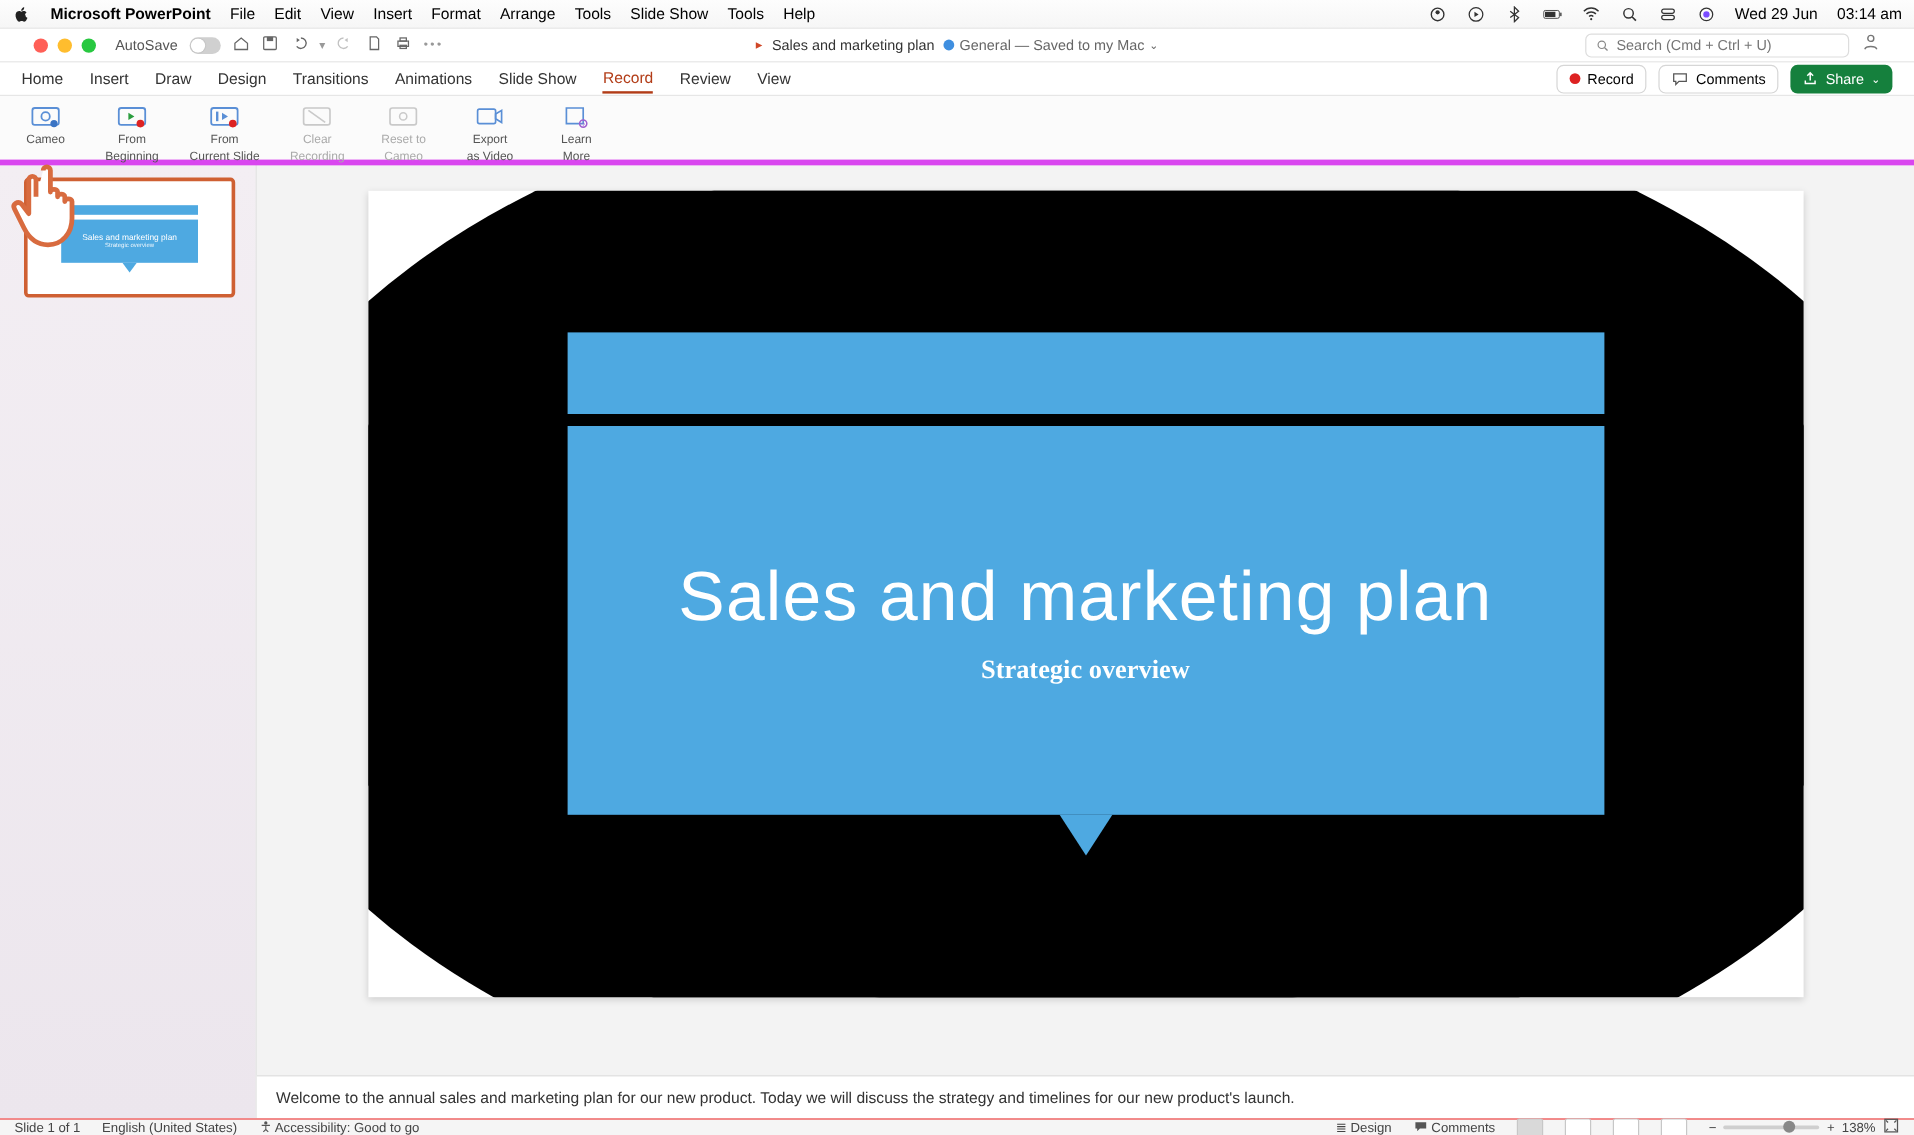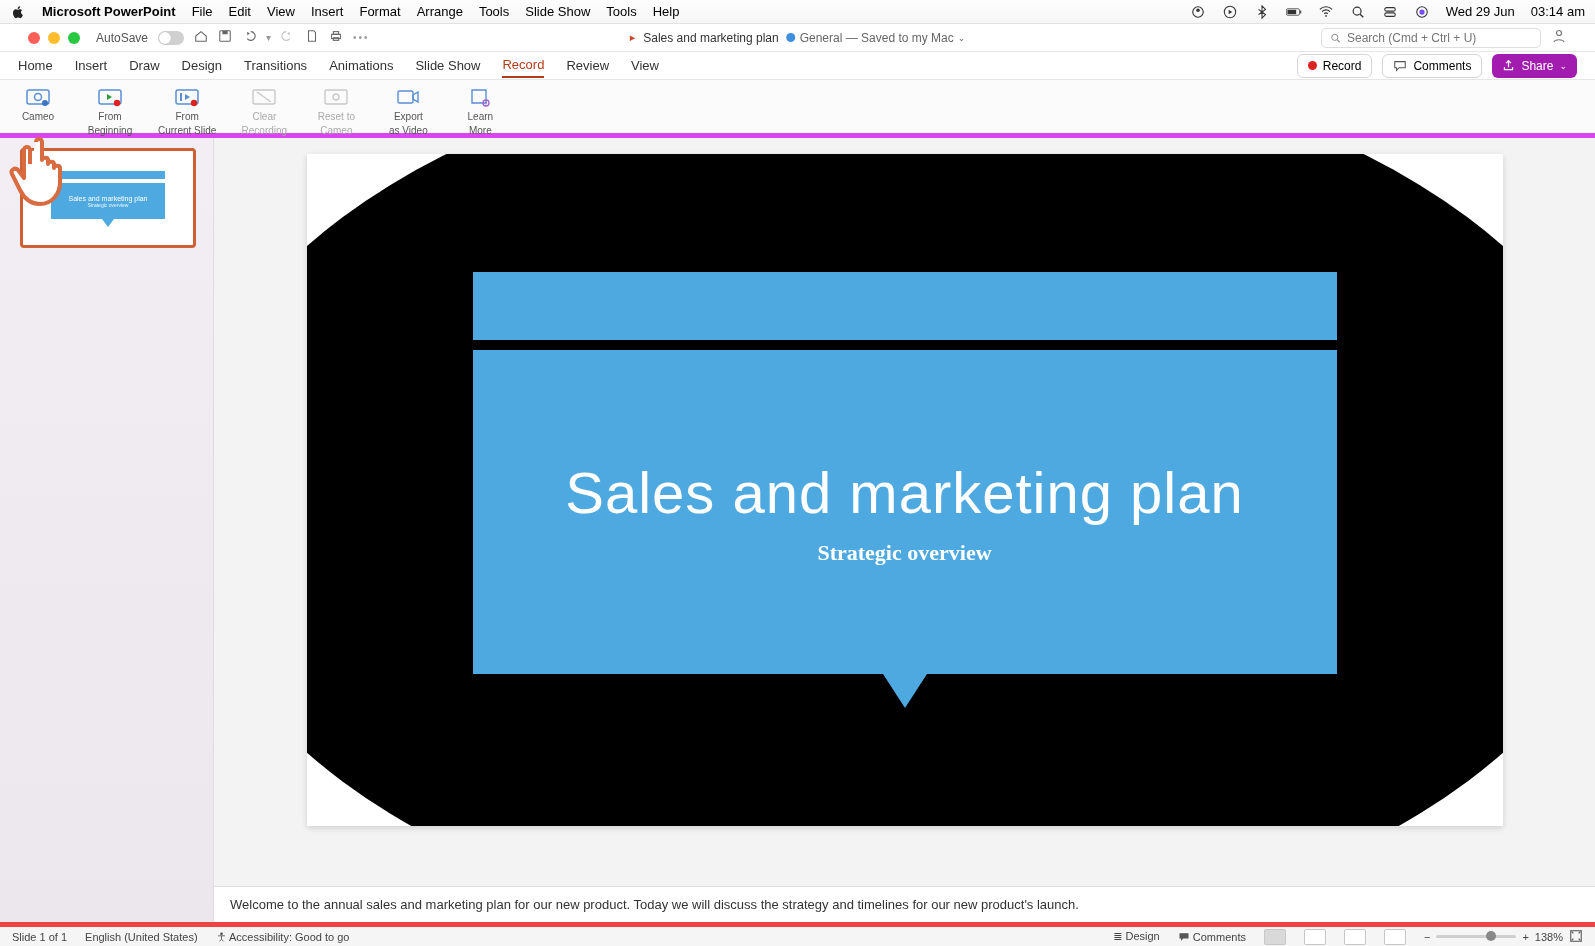--- a/index.html
+++ b/index.html
@@ -29,21 +29,21 @@
 .titlebar .center .sens .bluedot { width: 9px; height: 9px; border-radius: 50%; background: #3f8fe0; display: inline-block; }
 .titlebar .right { margin-left: auto; display: flex; align-items: center; gap: 10px; }
 .titlebar .search { display: flex; align-items: center; gap: 6px; font-size: 12px; color: #888; border: 1px solid #ddd; border-radius: 5px; padding: 2px 8px; width: 220px; }
 
 
 .ribbon-tabs { height: 28px; display: flex; align-items: center; padding: 0 18px; border-bottom: 1px solid #e6e6e6; gap: 22px; font-size: 13px; }
 .ribbon-tabs .tab { color: #333; padding: 4px 0; cursor: default; }
 .ribbon-tabs .tab.active { color: #b23c17; border-bottom: 2px solid #b23c17; font-weight: 500; }
 .ribbon-tabs .right-btns { margin-left: auto; display: flex; align-items: center; gap: 10px; }
 .pill { display: inline-flex; align-items: center; gap: 6px; border: 1px solid #d6d6d6; border-radius: 6px; padding: 4px 10px; font-size: 12px; background: #fff; }
-.share-btn { background: #a21caf; color: #fff; border: none; display: inline-flex; align-items: center; gap: 6px; border-radius: 6px; padding: 5px 10px; font-size: 12px; }
+.share-btn { background: #15803d; color: #fff; border: none; display: inline-flex; align-items: center; gap: 6px; border-radius: 6px; padding: 5px 10px; font-size: 12px; }
 
 
 .ribbon-toolbar { height: 58px; display: flex; align-items: flex-start; padding: 6px 14px 0; gap: 24px; border-bottom: 5px solid #d946ef; background: #fbfbfb; }
 .tool { display: flex; flex-direction: column; align-items: center; font-size: 10px; color: #555; gap: 3px; min-width: 48px; }
 .tool .ticon { width: 26px; height: 22px; display: flex; align-items: center; justify-content: center; }
 .tool.dim { color: #aaa; }
 .tool.dim .ticon svg { opacity: .5; }
 
 
 .workspace { flex: 1; display: flex; min-height: 0; }
@@ -61,21 +61,21 @@
 .slide .rings { position: absolute; inset: -160px; pointer-events: none; }
 .slide .topbar { position: absolute; left: 166px; right: 166px; top: 118px; height: 68px; background: #4ea9e1; }
 .slide .bigbox { position: absolute; left: 166px; right: 166px; top: 196px; height: 324px; background: #4ea9e1; display: flex; flex-direction: column; align-items: center; justify-content: center; color: #fff; }
 .slide .bigbox .title { font-size: 58px; font-weight: 300; letter-spacing: 1px; }
 .slide .bigbox .sub { font-size: 22px; font-family: Georgia, "Times New Roman", serif; font-weight: 600; margin-top: 14px; }
 .slide .pointer { position: absolute; top: 520px; left: 50%; transform: translateX(-50%); width: 0; height: 0; border-left: 22px solid transparent; border-right: 22px solid transparent; border-top: 34px solid #4ea9e1; }
 
 .notes { height: 36px; border-top: 1px solid #ddd; background: #fff; display: flex; align-items: center; padding: 0 16px; font-size: 13px; color: #333; margin-top: 44px; }
 
 
-.statusbar { height: 24px; border-top: 5px solid #ef4444; background: #f5f5f5; display: flex; align-items: center; font-size: 11px; color: #444; padding: 0 12px; gap: 18px; }
+.statusbar { height: 14px; border-top: 1px solid #ef4444; background: #f5f5f5; display: flex; align-items: center; font-size: 11px; color: #444; padding: 0 12px; gap: 18px; }
 .statusbar .spacer { flex: 1; }
 .statusbar .viewbtn { width: 22px; height: 16px; border: 1px solid #c7c7c7; border-radius: 2px; background: #fff; display: inline-block; }
 .statusbar .viewbtn.active { background: #d9d9d9; }
 .statusbar .zoom { display: flex; align-items: center; gap: 6px; }
 .statusbar .zoom .track { width: 80px; height: 3px; background: #cfcfcf; position: relative; border-radius: 2px; }
 .statusbar .zoom .track::after { content: ""; position: absolute; top: -4px; left: 62%; width: 10px; height: 10px; border-radius: 50%; background: #888; }
 
 
 .cursor-hand { position: absolute; top: 130px; left: 6px; z-index: 50; pointer-events: none; }
 

